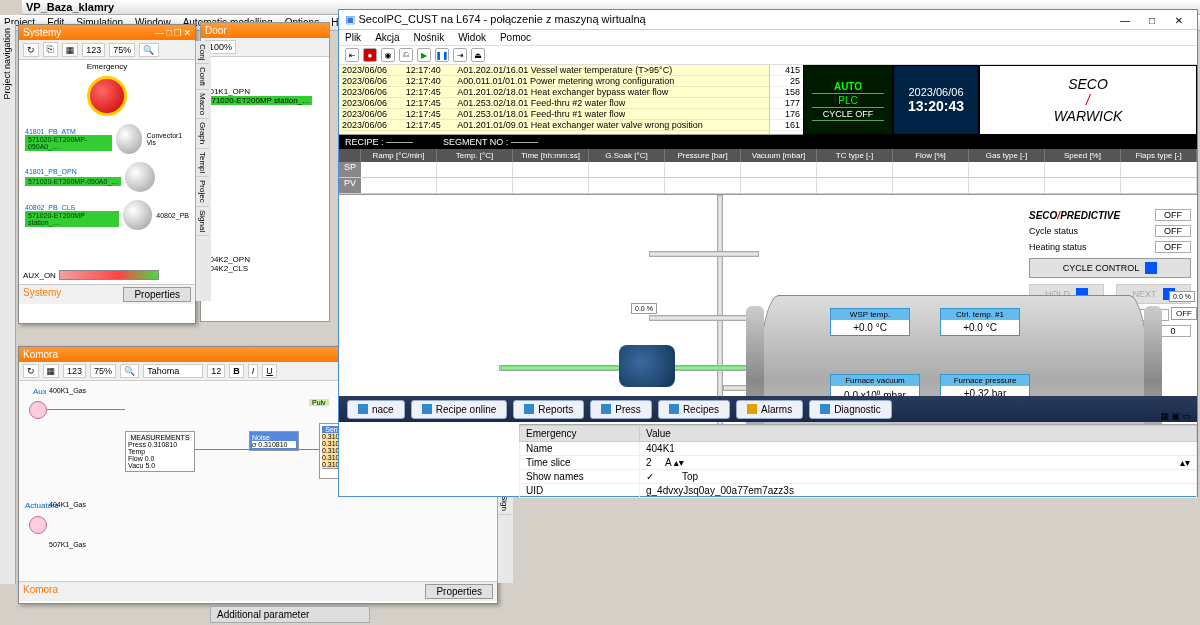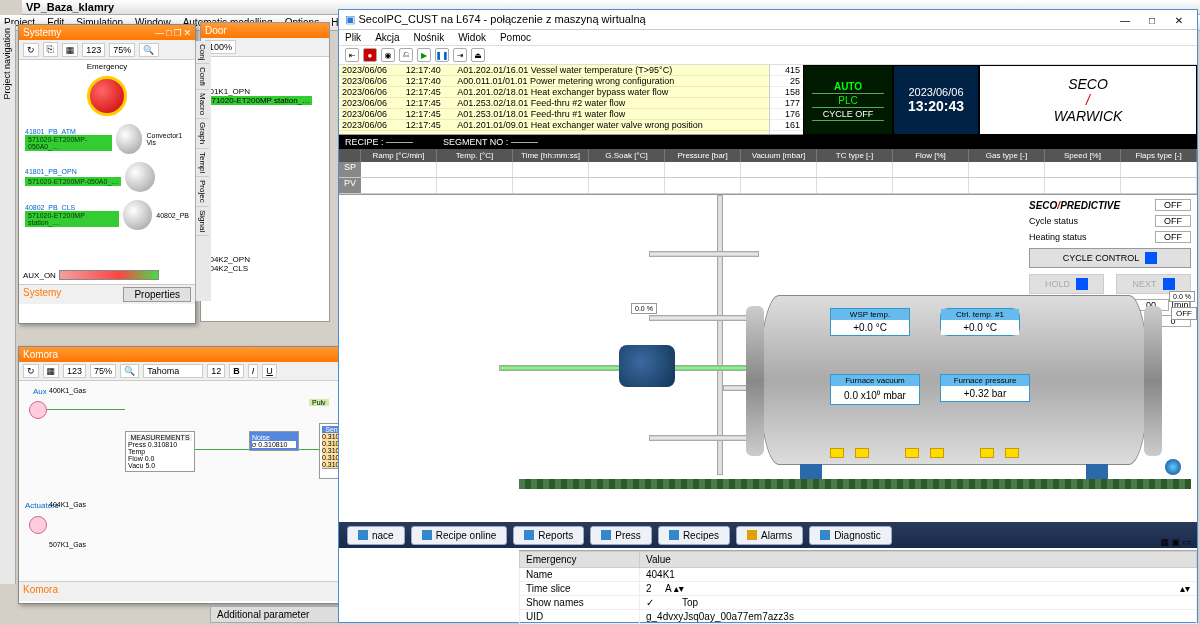--- a/index.html
+++ b/index.html
@@ -24,21 +24,21 @@
 .gray-ball{width:30px;height:30px;border-radius:50%;background:radial-gradient(circle at 35% 35%,#fff,#999);margin:3px 0;}
 .lbl-green{background:#33cc33;color:#003300;font-size:7px;padding:1px 3px;display:inline-block;}
 .lbl-blue{font-size:7px;color:#0066cc;}
 
 .vtabs{position:absolute;width:16px;background:#e8e8e8;border-left:1px solid #aaa;}
 .vtab{writing-mode:vertical-rl;font-size:8px;padding:3px 2px;border-bottom:1px solid #ccc;cursor:pointer;}
 
 .door-panel{position:absolute;left:200px;top:22px;width:130px;height:300px;background:#fff;border:1px solid #999;}
 .door-hdr{background:linear-gradient(#ff9933,#ff7700);color:#fff;font-size:10px;padding:2px 4px;}
 
-.seco-win{position:absolute;left:338px;top:9px;width:860px;height:614px;background:#fff;border:1px solid #4a90d9;}
+.seco-win{position:absolute;left:338px;top:9px;width:860px;height:488px;background:#fff;border:1px solid #4a90d9;}
 .seco-titlebar{background:#fff;border-bottom:1px solid #ccc;padding:3px 6px;font-size:11px;display:flex;justify-content:space-between;align-items:center;}
 .winbtns span{display:inline-block;width:24px;text-align:center;cursor:pointer;font-size:10px;}
 .seco-menubar{padding:2px 6px;font-size:10px;display:flex;gap:14px;border-bottom:1px solid #ddd;}
 .seco-mediabar{padding:2px 6px;display:flex;gap:4px;align-items:center;border-bottom:1px solid #ddd;}
 .mbtn{width:14px;height:14px;border:1px solid #aaa;border-radius:2px;display:inline-flex;align-items:center;justify-content:center;font-size:8px;cursor:pointer;}
 
 .top-strip{display:flex;height:70px;border-bottom:1px solid #999;}
 .evlog{flex:0 0 430px;background:#ffffcc;overflow:hidden;font-size:9px;}
 .evlog table{width:100%;border-collapse:collapse;}
 .evlog td{padding:0 3px;border-bottom:1px solid #eee8bb;white-space:nowrap;}
@@ -75,21 +75,21 @@
 .databox{position:absolute;background:#cceeff;border:1px solid #3399cc;font-size:8px;text-align:center;width:80px;}
 .databox .dbh{background:#66bbee;padding:1px;font-size:8px;}
 .databox .dbv{background:#fff;padding:2px;font-size:10px;}
 .yellow-sq{position:absolute;width:14px;height:10px;background:#ffdd00;border:1px solid #cc9900;}
 .motor{position:absolute;left:280px;top:150px;width:56px;height:42px;background:radial-gradient(circle at 40% 40%,#3a6aa0,#123456);border-radius:8px;}
 .pipe-h{position:absolute;height:6px;background:linear-gradient(#ccc,#eee,#ccc);border:1px solid #aaa;}
 .pipe-v{position:absolute;width:6px;background:linear-gradient(90deg,#ccc,#eee,#ccc);border:1px solid #aaa;}
 .small-ind{position:absolute;background:#fff;border:1px solid #999;font-size:7px;padding:1px 3px;}
 .ind-off{position:absolute;right:0;top:112px;background:#fff;border:1px solid #999;font-size:8px;padding:1px 4px;}
 
-.right-info{position:absolute;right:2px;top:2px;width:170px;font-size:9px;}
+.right-info{position:absolute;right:2px;top:12px;width:170px;font-size:9px;}
 .ri-row{display:flex;justify-content:space-between;align-items:center;padding:2px 4px;}
 .ri-val{background:#fff;border:1px solid #aaa;padding:0 8px;}
 .ri-btn{background:#e0e0e0;border:1px solid #999;padding:3px 0;text-align:center;margin:3px 4px;cursor:pointer;display:flex;align-items:center;justify-content:center;gap:6px;}
 .ri-btn.disabled{color:#aaa;border-color:#ccc;}
 .ri-sq{width:12px;height:12px;background:#0055ff;display:inline-block;}
 .ri-field{display:inline-block;background:#fff;border:1px solid #aaa;width:36px;text-align:center;}
 
 .bot-nav{position:absolute;bottom:74px;left:0;right:0;height:26px;background:linear-gradient(#2a3a5a,#1a2a4a);display:flex;align-items:center;padding:0 8px;gap:6px;}
 .bn-item{background:#eef2f8;border:1px solid #99aacc;border-radius:3px;padding:3px 10px;font-size:10px;cursor:pointer;display:flex;align-items:center;gap:4px;}
 .bn-icon{width:10px;height:10px;background:#3388cc;display:inline-block;}
@@ -467,21 +467,21 @@
     <div class="motor"></div>
 
     <div class="furnace">
       <div class="furnace-foot" style="left:40px;"></div>
       <div class="furnace-foot" style="right:40px;"></div>
 
       <div class="databox" style="left:70px;top:12px;">
         <div class="dbh">WSP temp.</div>
           <div class="dbv">+0.0  °C</div>
       </div>
-      <div class="databox" style="left:180px;top:12px;border-radius:8px;">
+      <div class="databox" style="left:180px;top:12px;">
         <div class="dbh">Ctrl. temp. #1</div>
           <div class="dbv">+0.0  °C</div>
       </div>
       <div class="databox" style="left:70px;top:78px;width:90px;">
         <div class="dbh">Furnace vacuum</div>
           <div class="dbv">0.0 x10⁰ mbar</div>
       </div>
       <div class="databox" style="left:180px;top:78px;width:90px;">
         <div class="dbh">Furnace pressure</div>
           <div class="dbv">+0.32  bar</div>

